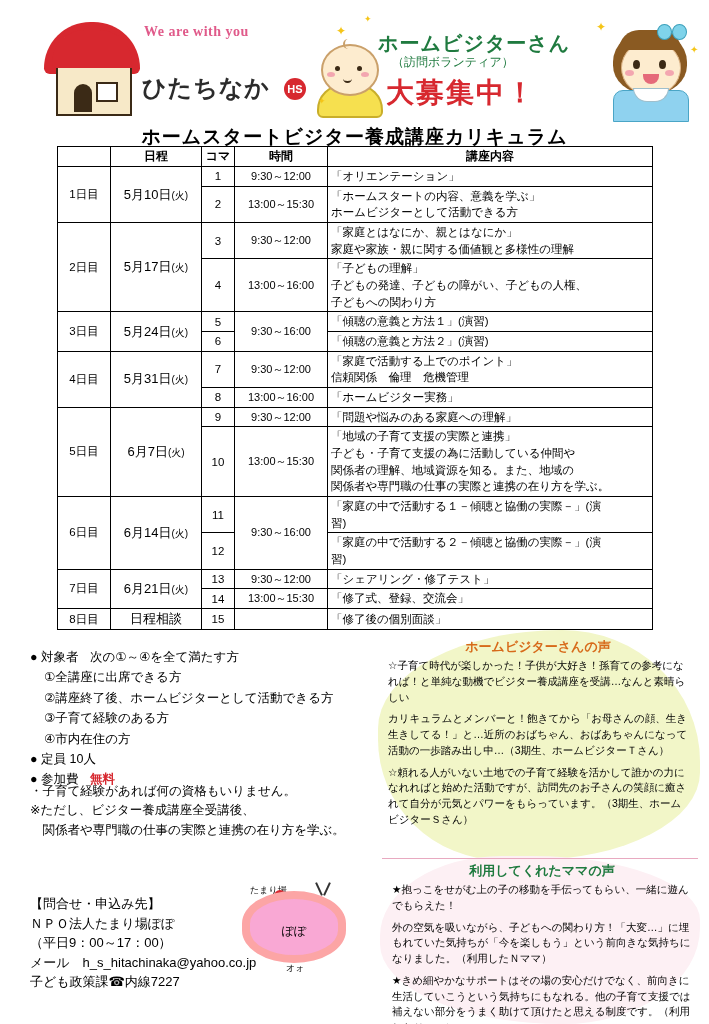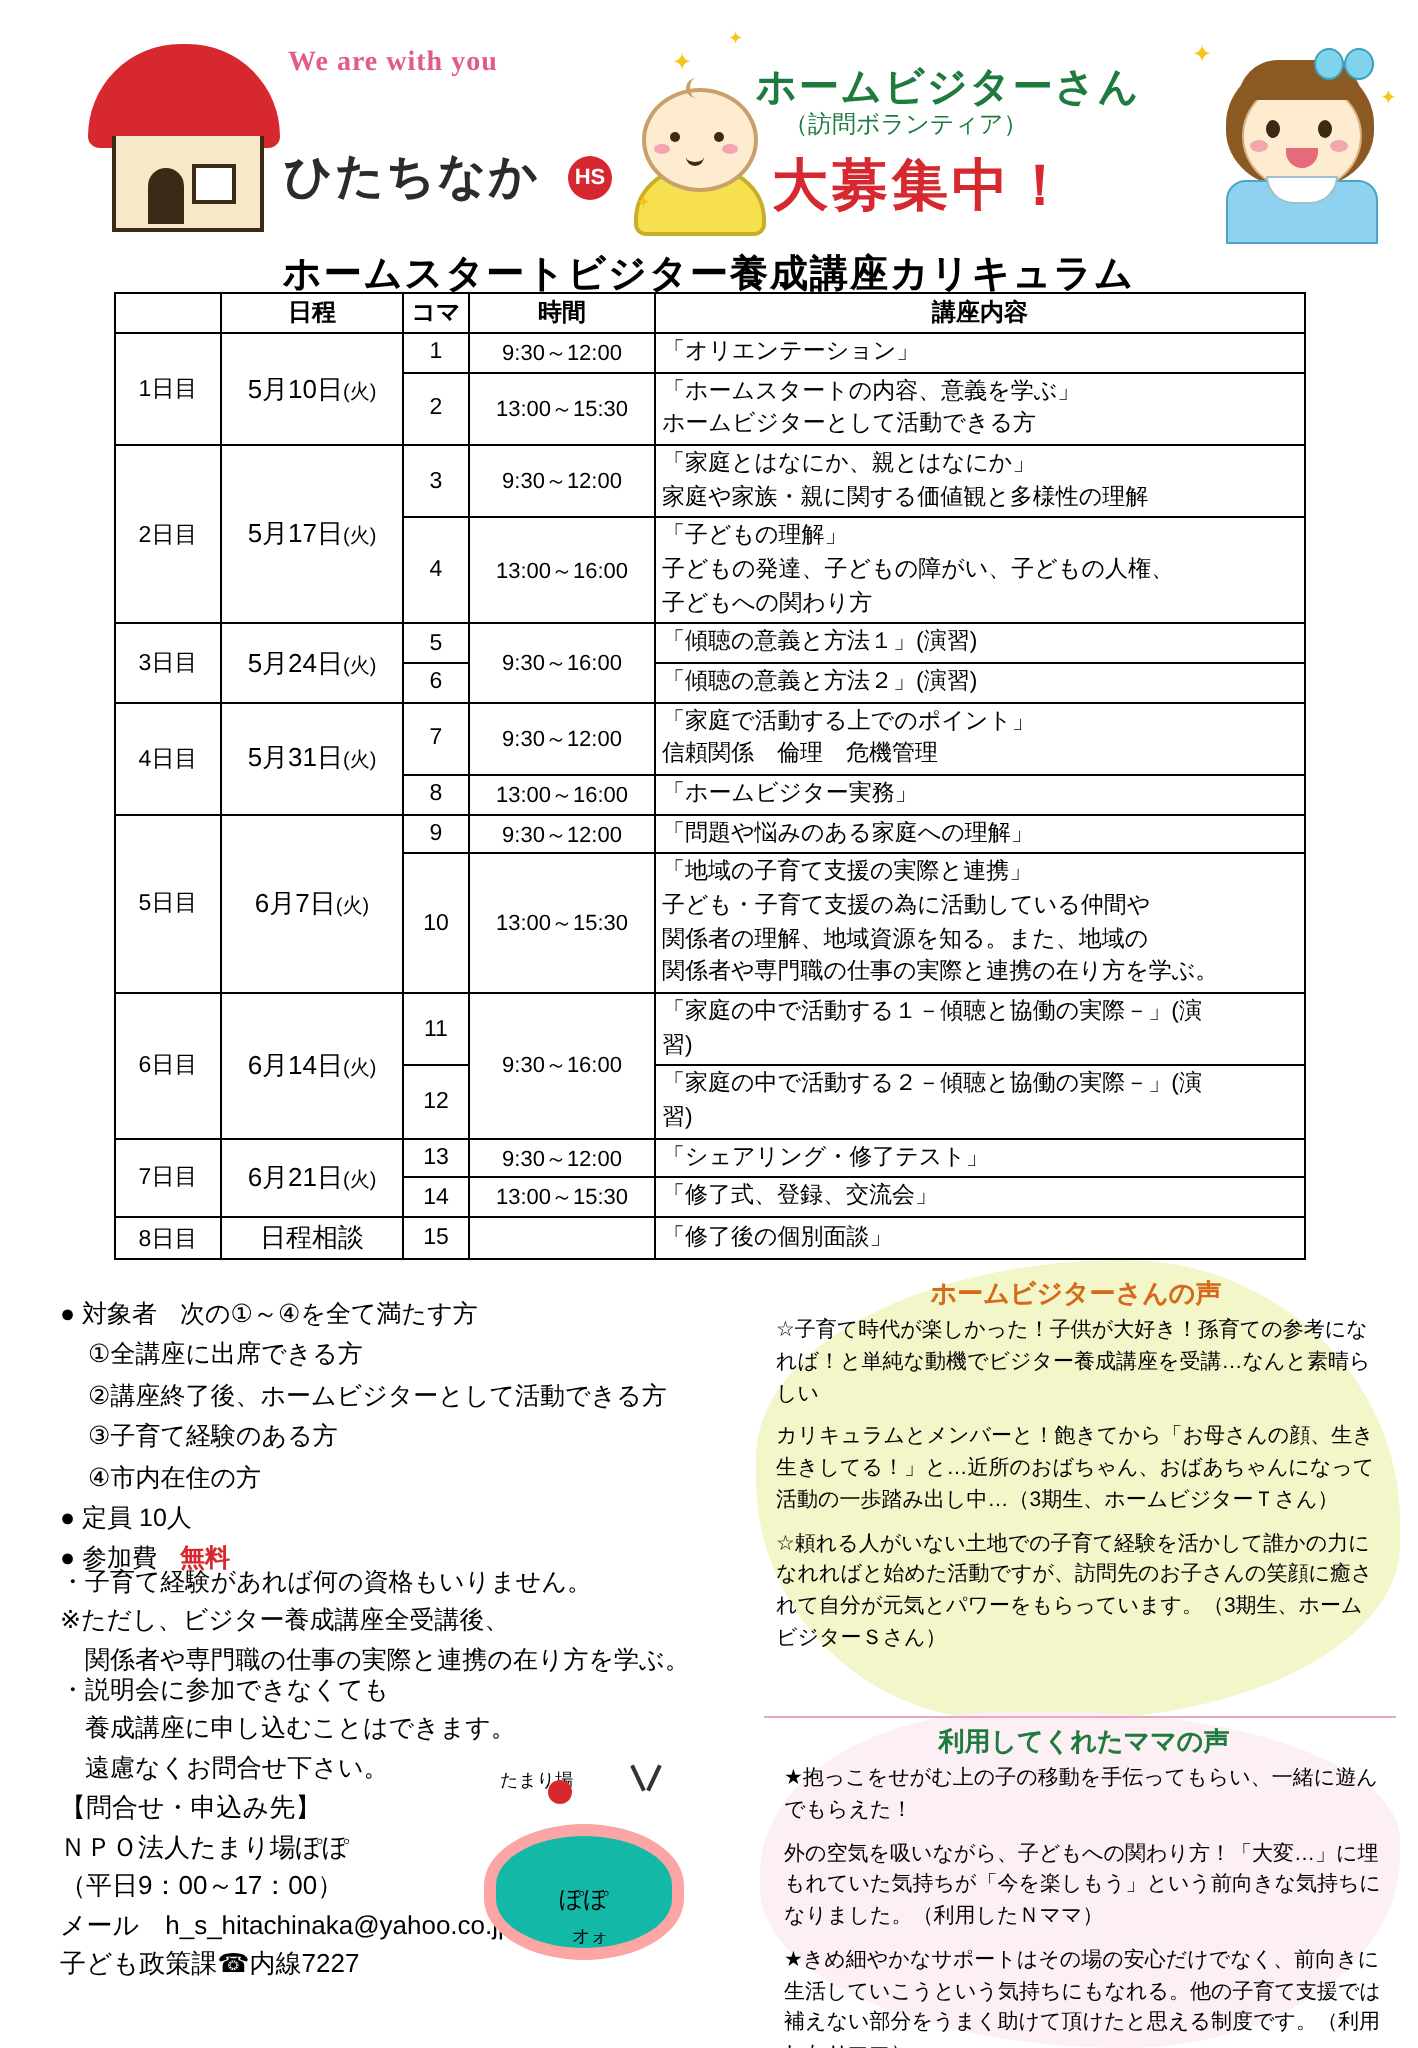--- a/index.html
+++ b/index.html
@@ -162,22 +162,22 @@
     font-size:13px;line-height:1.5;
   }
   .contact .ttl{font-size:13px;}
   .contact .line{white-space:nowrap;}
 
   .tamariba{
     position:absolute;left:232px;top:884px;width:120px;height:110px;
   }
   .tamariba .lbl{position:absolute;left:18px;top:0;font-size:9px;}
   .tamariba .bubble{
-    position:absolute;left:10px;top:28px;width:88px;height:56px;
-    border:6px solid #fca5a5;border-radius:50%/45%;background:#14b8a6;
+    position:absolute;left:10px;top:7px;width:88px;height:56px;
+    border:8px solid #fca5a5;border-radius:50%/45%;background:#f9a8d4;
   }
   .tamariba .bubble span{
     position:absolute;left:50%;top:58%;transform:translate(-50%,-50%);
     font-size:12px;
   }
   .tamariba .dot{
     position:absolute;left:42px;top:6px;width:12px;height:12px;
     background:#d7282f;border-radius:50%;
   }
   .tamariba .arm{position:absolute;width:2px;height:14px;background:#333;top:-8px;}
@@ -457,25 +457,20 @@
       <span class="free" style="margin-left:8px;">無料</span>
     </div>
   </div>
 
   <div class="left-notes2">
     <div class="row">・子育て経験があれば何の資格もいりません。</div>
     <div class="row">※ただし、ビジター養成講座全受講後、</div>
     <div class="row">　関係者や専門職の仕事の実際と連携の在り方を学ぶ。</div>
   </div>
 
-  <div class="left-notes3">
-    <div class="row">・説明会に参加できなくても</div>
-    <div class="row">　養成講座に申し込むことはできます。</div>
-    <div class="row">　遠慮なくお問合せ下さい。</div>
-  </div>
 
   <div class="contact">
     <div class="line ttl">【問合せ・申込み先】</div>
     <div class="line">ＮＰＯ法人たまり場ぽぽ</div>
     <div class="line">（平日9：00～17：00）</div>
     <div class="line"><span>メール　h_s_hitachinaka@yahoo.co.jp</span></div>
     <div class="line">子ども政策課☎内線7227</div>
   </div>
 
   <div class="tamariba">

